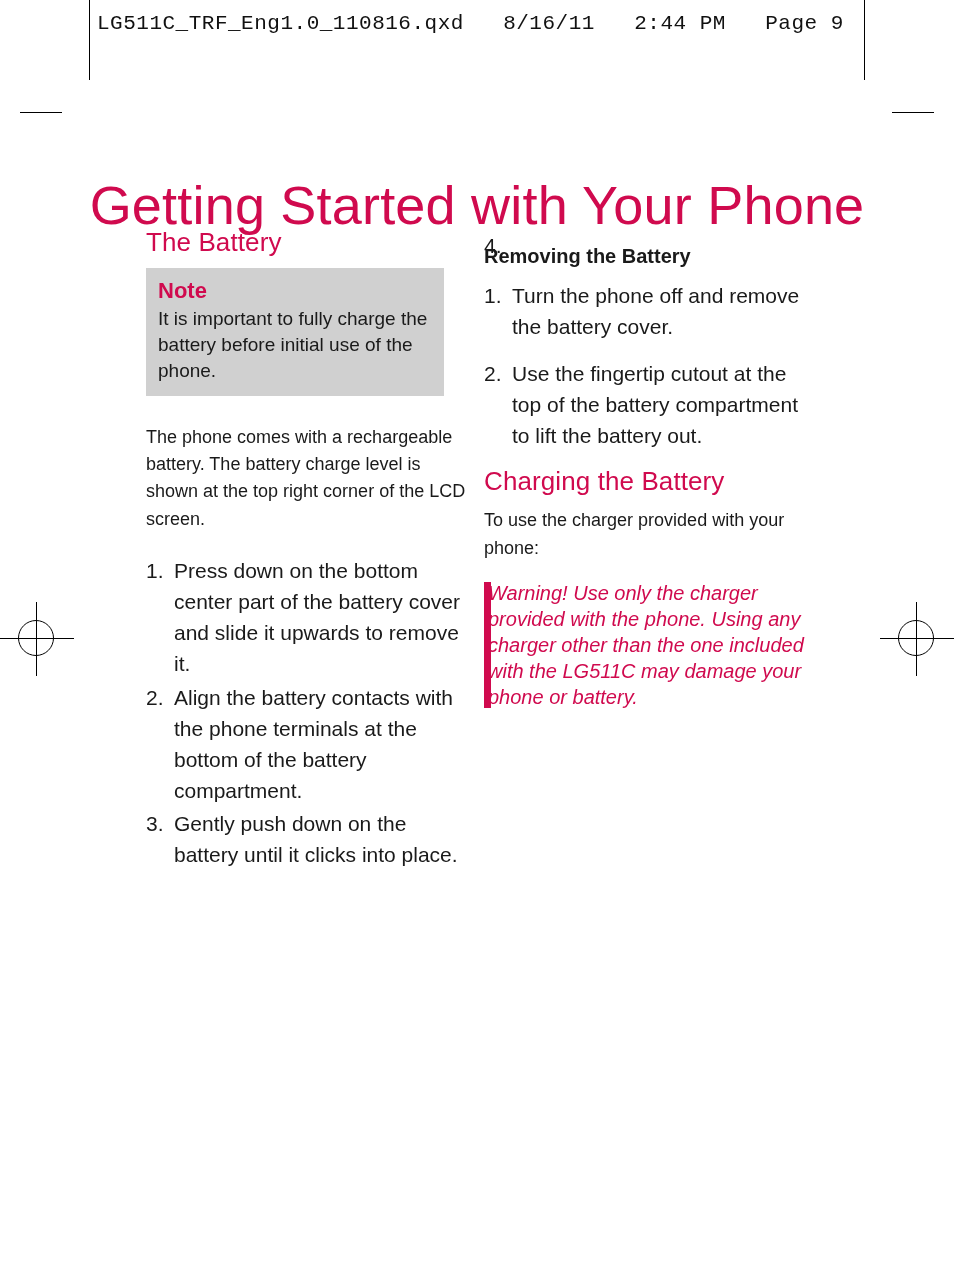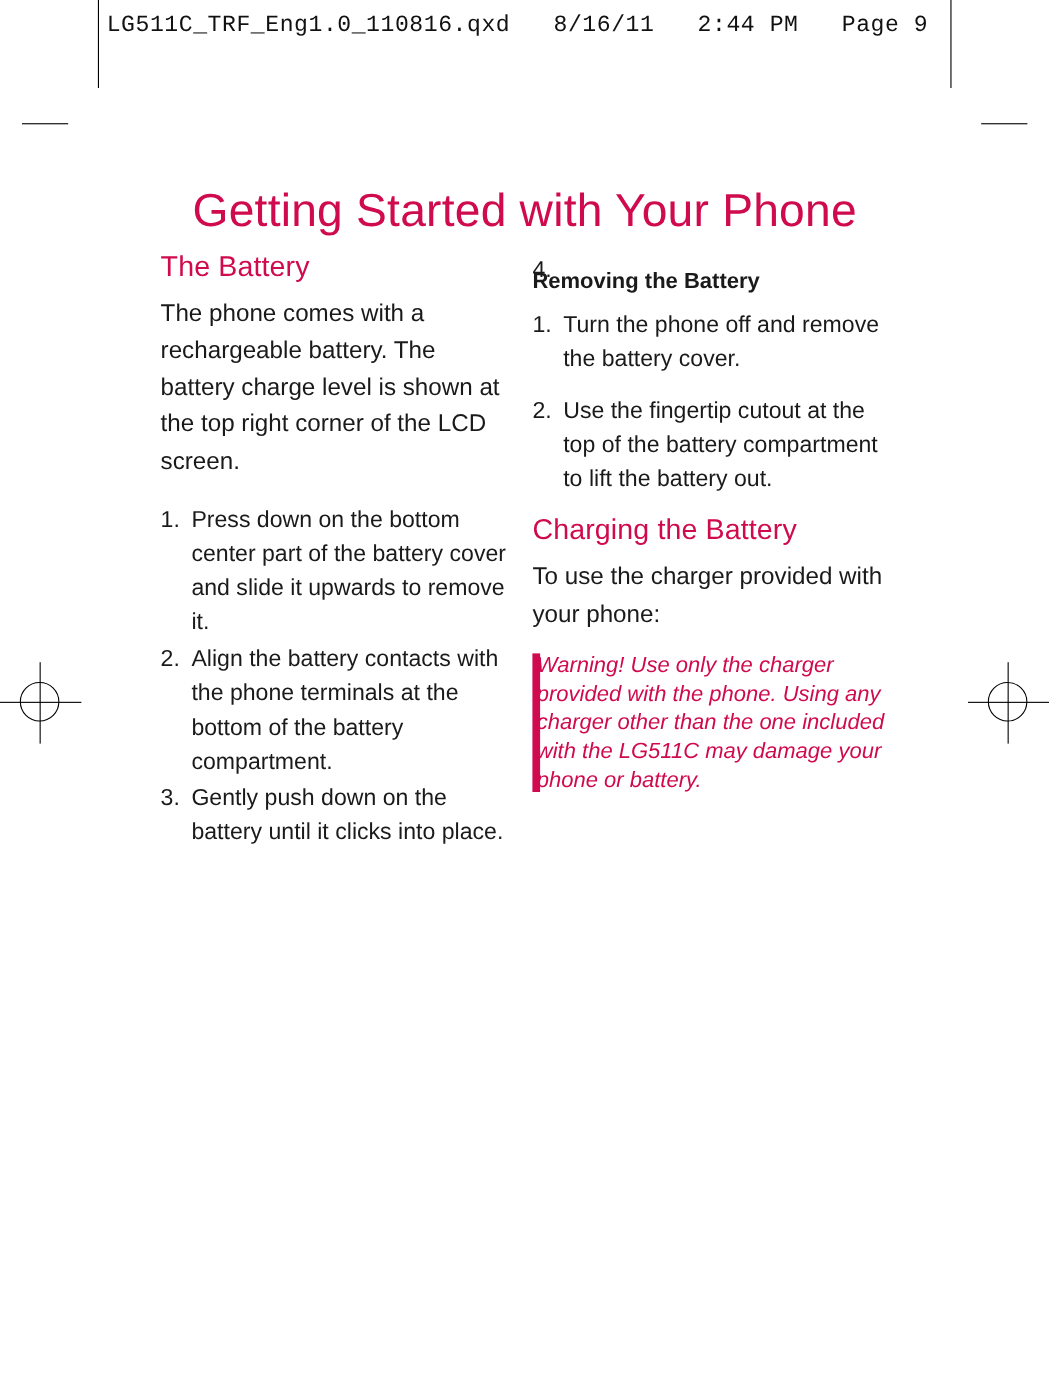--- a/index.html
+++ b/index.html
@@ -87,21 +87,21 @@
     height: 1263px;
   }
 
   .page-title {
     position: absolute;
     left: 0;
     top: 140px;
     width: 954px;
     text-align: center;
     color: #d00a4e;
-    font-size: 42px;
+    font-size: 54px;
     font-weight: 400;
     letter-spacing: 0.2px;
     line-height: 1.1;
   }
 
   .col {
     position: absolute;
     top: 228px;
     width: 320px;
   }
@@ -119,21 +119,21 @@
   h3.subsection {
     color: #1a1a1a;
     font-size: 20px;
     font-weight: 700;
     margin: 0 0 6px 0;
     line-height: 1.2;
   }
 
   p.body {
     color: #1a1a1a;
-    font-size: 22px;
+    font-size: 18px;
     line-height: 1.52;
     margin: 0 0 22px 0;
   }
 
   
   .note-box {
     background: #d0d0d0;
     padding: 10px 12px 12px 12px;
     margin: 0 0 28px 0;
     width: 274px;
@@ -246,20 +246,24 @@
   </div>
 
   <div class="content">
 
     <h1 class="page-title">Getting Started with Your Phone</h1>
 
     <div class="col col-left">
 
       <h2 class="section">The Battery</h2>
 
+      <div class="note-box">
+        <div class="note-title">Note</div>
+        <div class="note-text">It is important to fully charge the battery before initial use of the phone.</div>
+      </div>
 
       <p class="body">The phone comes with a rechargeable battery. The battery charge level is shown at the top right corner of the LCD screen.</p>
 
 
       <ol class="steps">
         <li>
           <span class="num">1.</span>
           <span>Press down on the bottom center part of the battery cover and slide it upwards to remove it.</span>
         </li>
         <li>

